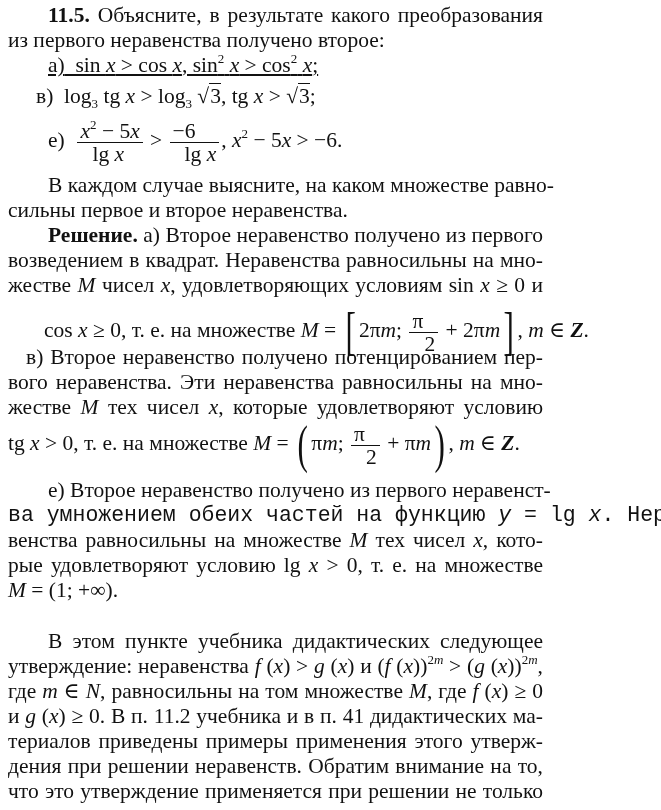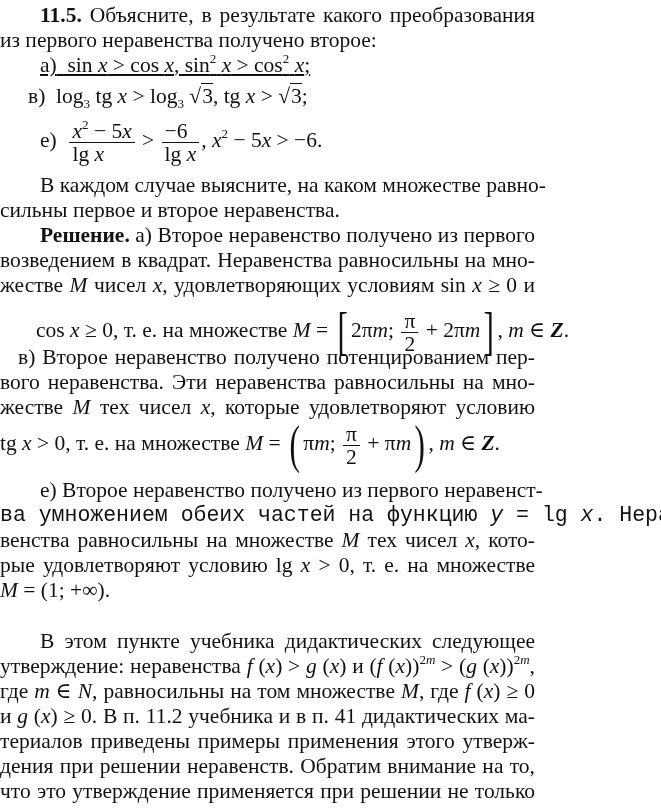--- a/index.html
+++ b/index.html
@@ -5,32 +5,32 @@
   html, body { margin: 0; padding: 0; background: #ffffff; }
   body {
     width: 661px; height: 810px; overflow: hidden; position: relative;
     font-family: "Liberation Serif", "DejaVu Serif", serif;
     color: #111111;
     font-size: 21.5px;
     line-height: 27px;
   }
   .page { position: absolute; left: 0; top: 0; width: 661px; }
   .line {
-    position: absolute; left: 0; width: 535px; white-space: nowrap;
+    position: absolute; left: 8px; width: 535px; white-space: nowrap;
     text-align: justify; text-align-last: justify;
   }
   .ind { padding-left: 40px; box-sizing: border-box; }
   .noj { text-align: left; text-align-last: left; }
   .b { font-weight: bold; }
   i, .it { font-style: italic; }
   sup { font-size: 13px; vertical-align: 9px; line-height: 0; }
   sub { font-size: 13px; vertical-align: -5px; line-height: 0; }
   .frac { display: inline-block; vertical-align: middle; text-align: center; line-height: 22px; margin: 0 2px; }
   .frac .num { display: block; border-bottom: 1.5px solid #111; padding: 0 3px; }
-  .frac .den { display: block; padding: 0 3px; }
+  .frac .den { display: block; padding: 0 3px; margin-left: 12px; }
   .bigbr { display: inline-block; font-size: 52px; vertical-align: middle; line-height: 52px; transform: scaleX(0.6); font-weight: 300; }
   .sqrt { border-top: 1.5px solid #111; padding-left: 1px; }
   .Z { font-weight: bold; font-style: italic; }
 </style>
 </head>
 <body>
 
 <div class="page">
 
   <div class="line ind" style="top:2px;">

